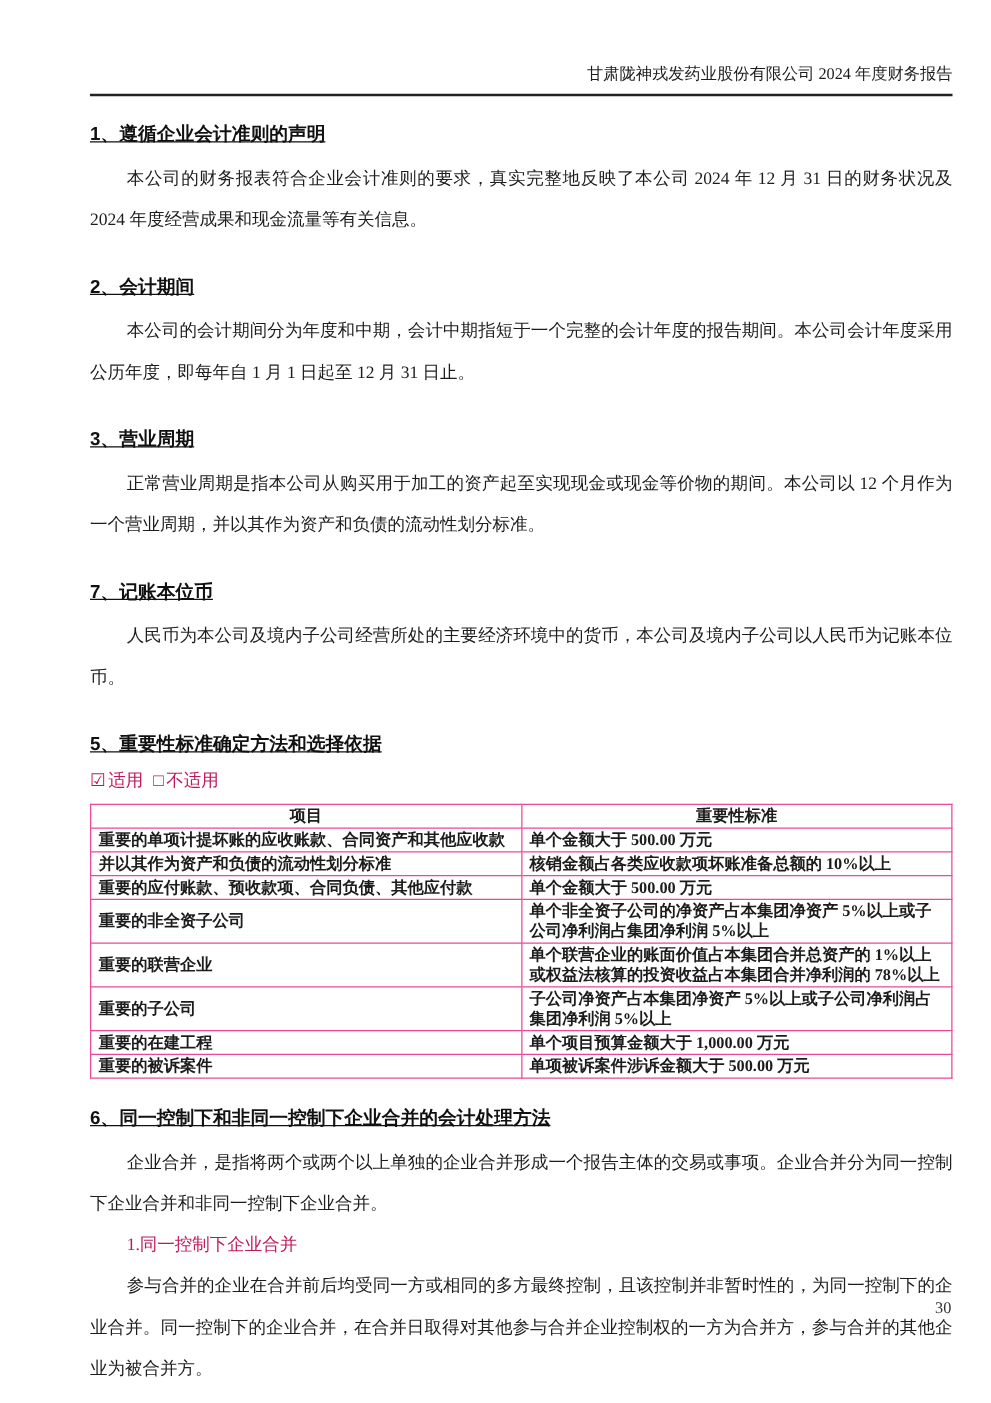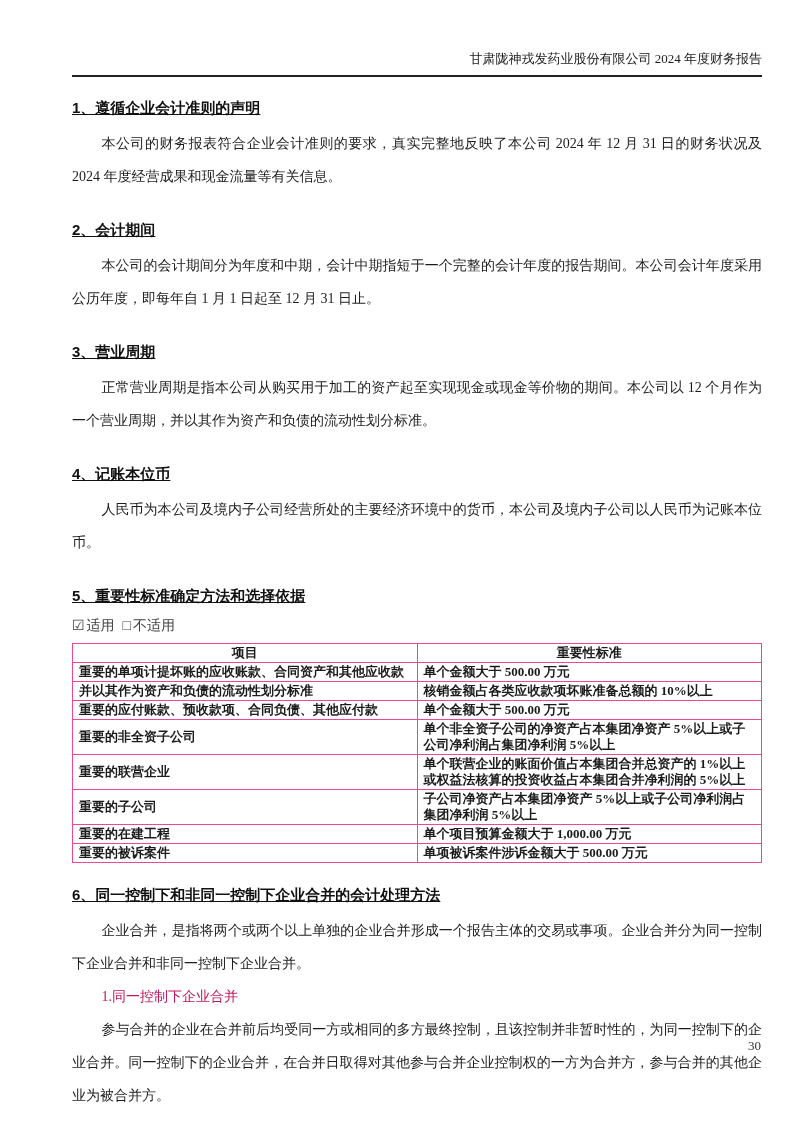--- a/index.html
+++ b/index.html
@@ -50,21 +50,21 @@
     font-size: 14px;
     line-height: 33px;
     text-indent: 2.1em;
     margin: 0;
     color: #be185d;
   }
   .applicability {
     font-size: 14px;
     line-height: 18px;
     margin-top: 12px;
-    color: #404040;
+    color: #be185d;
   }
   .applicability .chk { margin-right: 2px; }
   .applicability .gap { display: inline-block; width: 8px; }
   table.criteria {
     width: 100%;
     border-collapse: collapse;
     margin-top: 8px;
     font-size: 13px;
     line-height: 16px;
     color: #1c1c1c;
@@ -97,21 +97,21 @@
 
   <div class="sec-heading first">1、遵循企业会计准则的声明</div>
   <p class="para">本公司的财务报表符合企业会计准则的要求，真实完整地反映了本公司 2024 年 12 月 31 日的财务状况及 2024 年度经营成果和现金流量等有关信息。</p>
 
   <div class="sec-heading">2、会计期间</div>
   <p class="para">本公司的会计期间分为年度和中期，会计中期指短于一个完整的会计年度的报告期间。本公司会计年度采用公历年度，即每年自 1 月 1 日起至 12 月 31 日止。</p>
 
   <div class="sec-heading">3、营业周期</div>
   <p class="para">正常营业周期是指本公司从购买用于加工的资产起至实现现金或现金等价物的期间。本公司以 12 个月作为一个营业周期，并以其作为资产和负债的流动性划分标准。</p>
 
-  <div class="sec-heading">4、记账本位币</div>
+  <div class="sec-heading">7、记账本位币</div>
   <p class="para">人民币为本公司及境内子公司经营所处的主要经济环境中的货币，本公司及境内子公司以人民币为记账本位币。</p>
 
   <div class="sec-heading">5、重要性标准确定方法和选择依据</div>
 
   <div class="applicability">
     <span class="chk">☑</span><span>适用</span><span class="gap"></span><span class="chk">□</span><span>不适用</span>
   </div>
 
   <table class="criteria">
     <colgroup>
@@ -136,21 +136,21 @@
       <tr>
         <td>重要的应付账款、预收款项、合同负债、其他应付款</td>
         <td>单个金额大于 500.00 万元</td>
       </tr>
       <tr>
         <td>重要的非全资子公司</td>
         <td>单个非全资子公司的净资产占本集团净资产 5%以上或子公司净利润占集团净利润 5%以上</td>
       </tr>
       <tr>
         <td>重要的联营企业</td>
-        <td>单个联营企业的账面价值占本集团合并总资产的 1%以上或权益法核算的投资收益占本集团合并净利润的 5%以上</td>
+        <td>单个联营企业的账面价值占本集团合并总资产的 1%以上或权益法核算的投资收益占本集团合并净利润的 78%以上</td>
       </tr>
       <tr>
         <td>重要的子公司</td>
         <td>子公司净资产占本集团净资产 5%以上或子公司净利润占集团净利润 5%以上</td>
       </tr>
       <tr>
         <td>重要的在建工程</td>
         <td>单个项目预算金额大于 1,000.00 万元</td>
       </tr>
       <tr>

